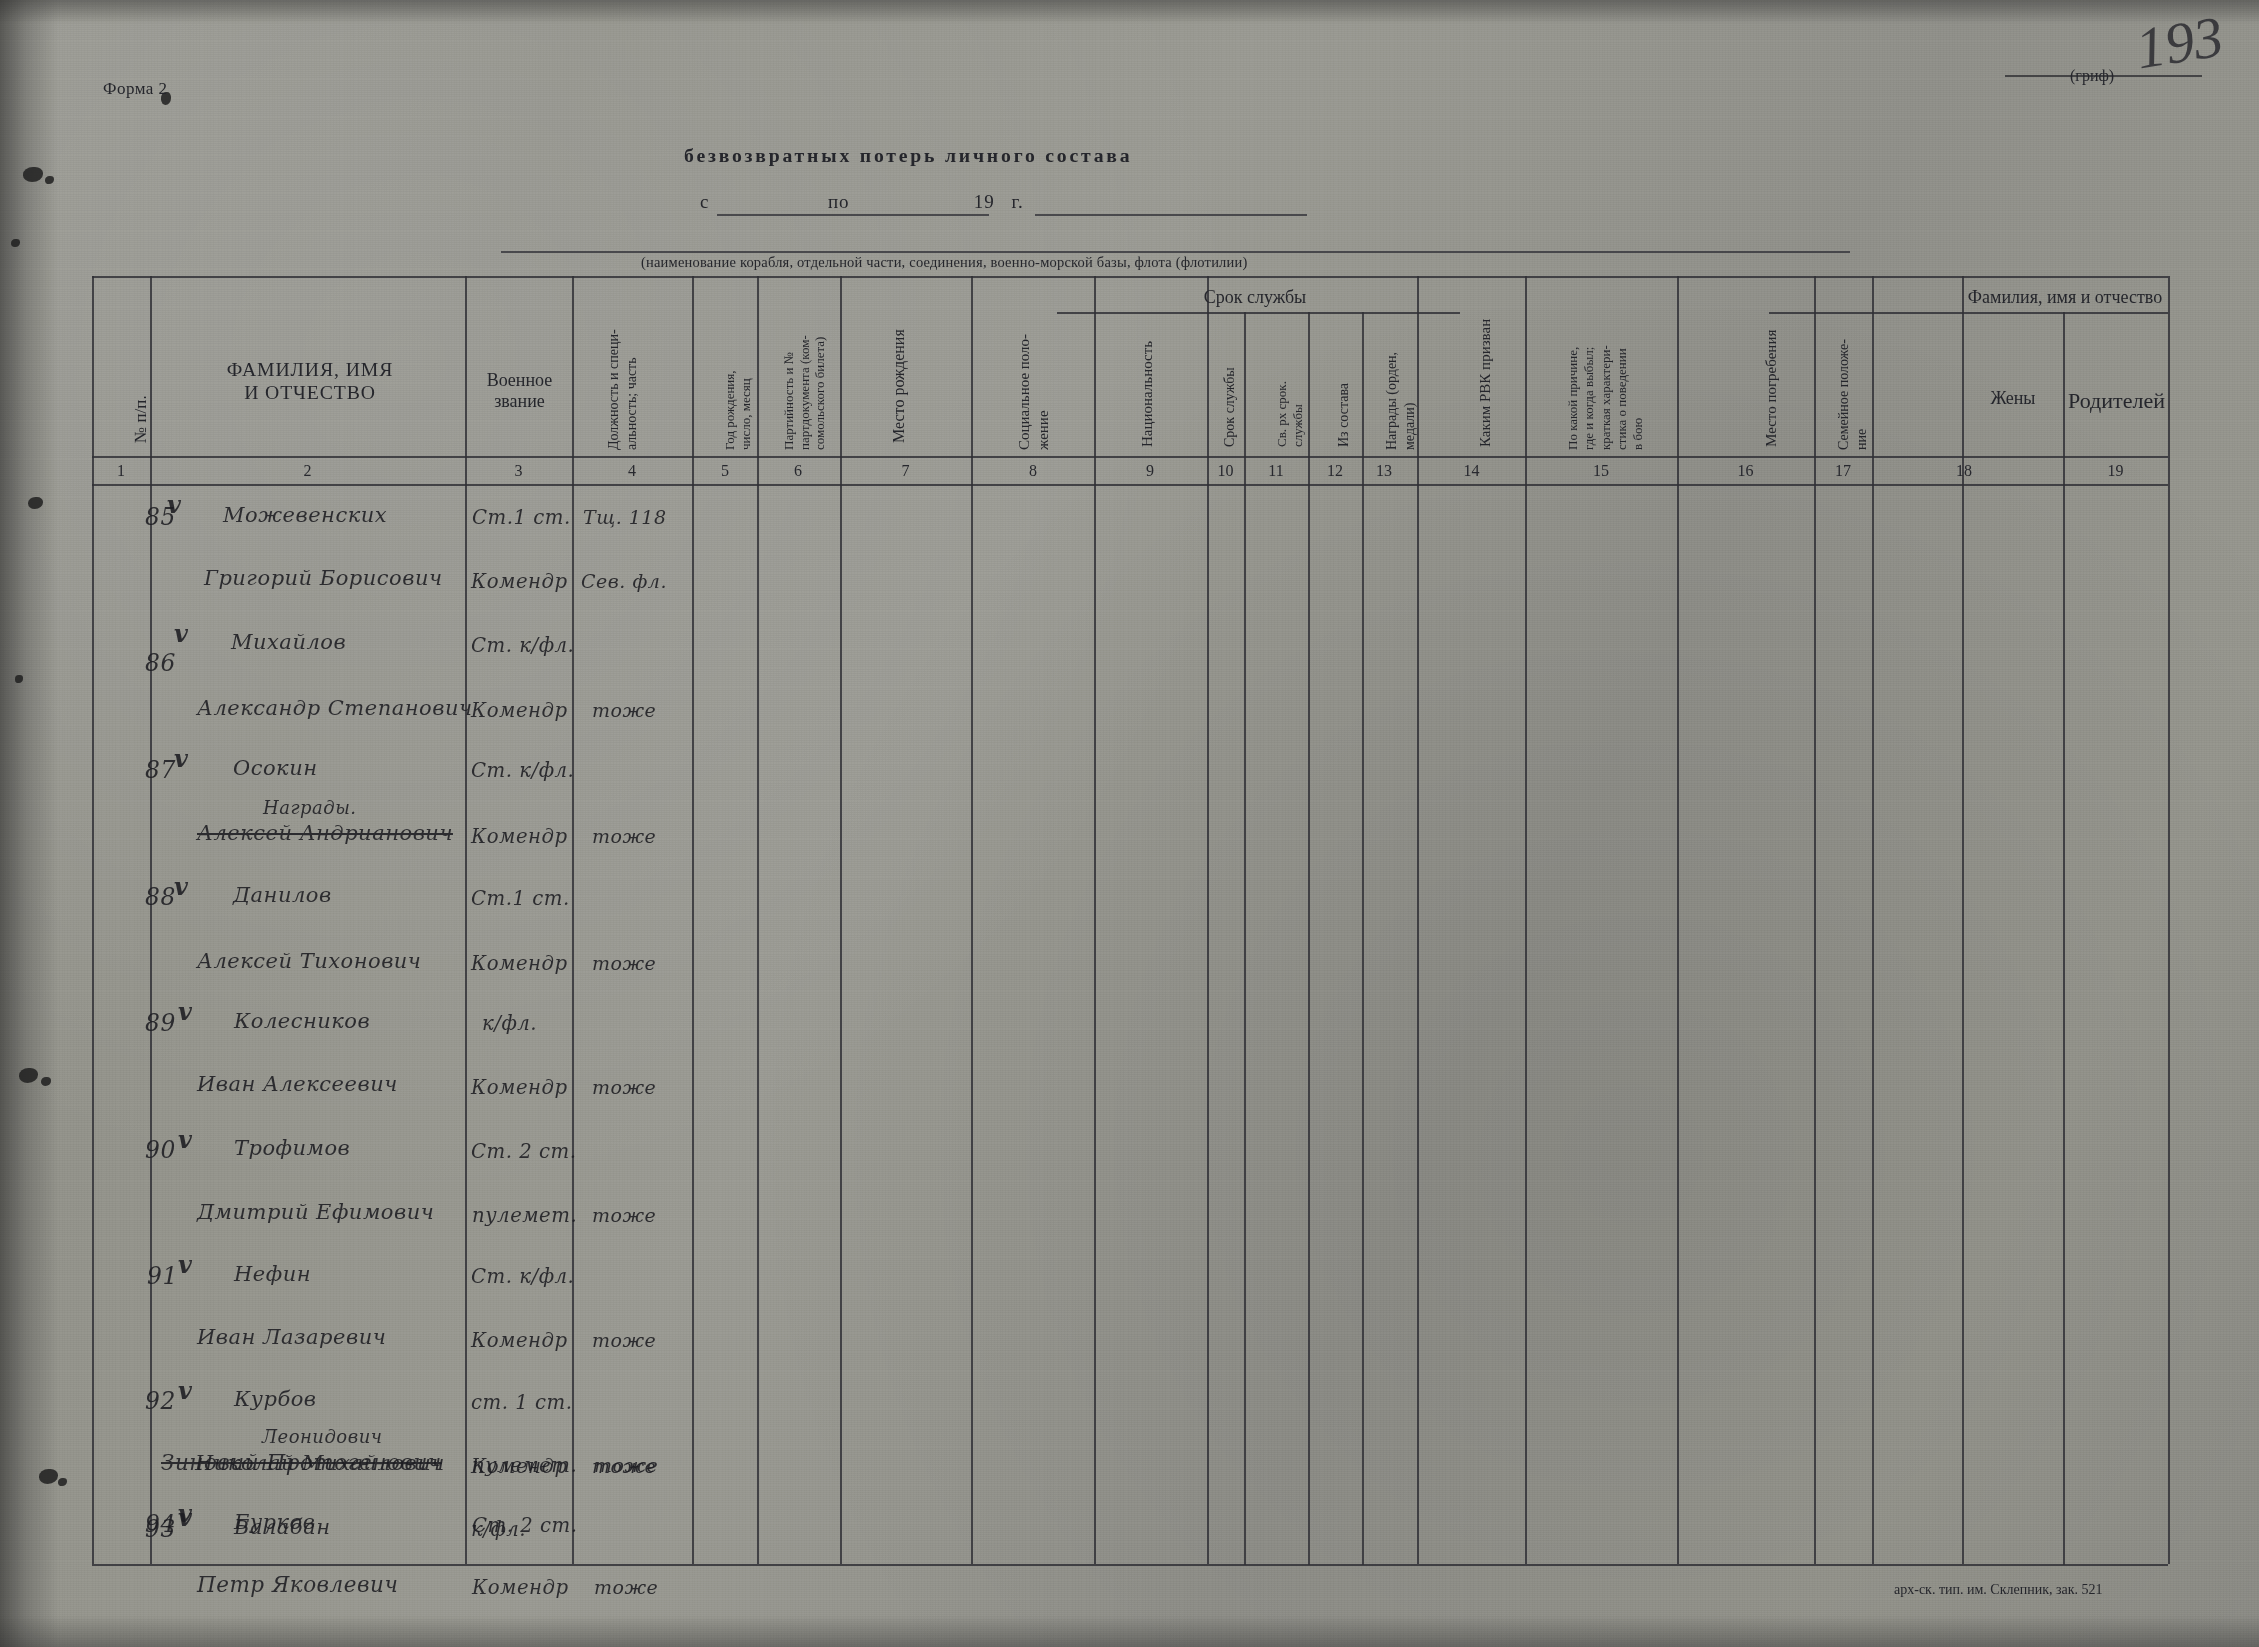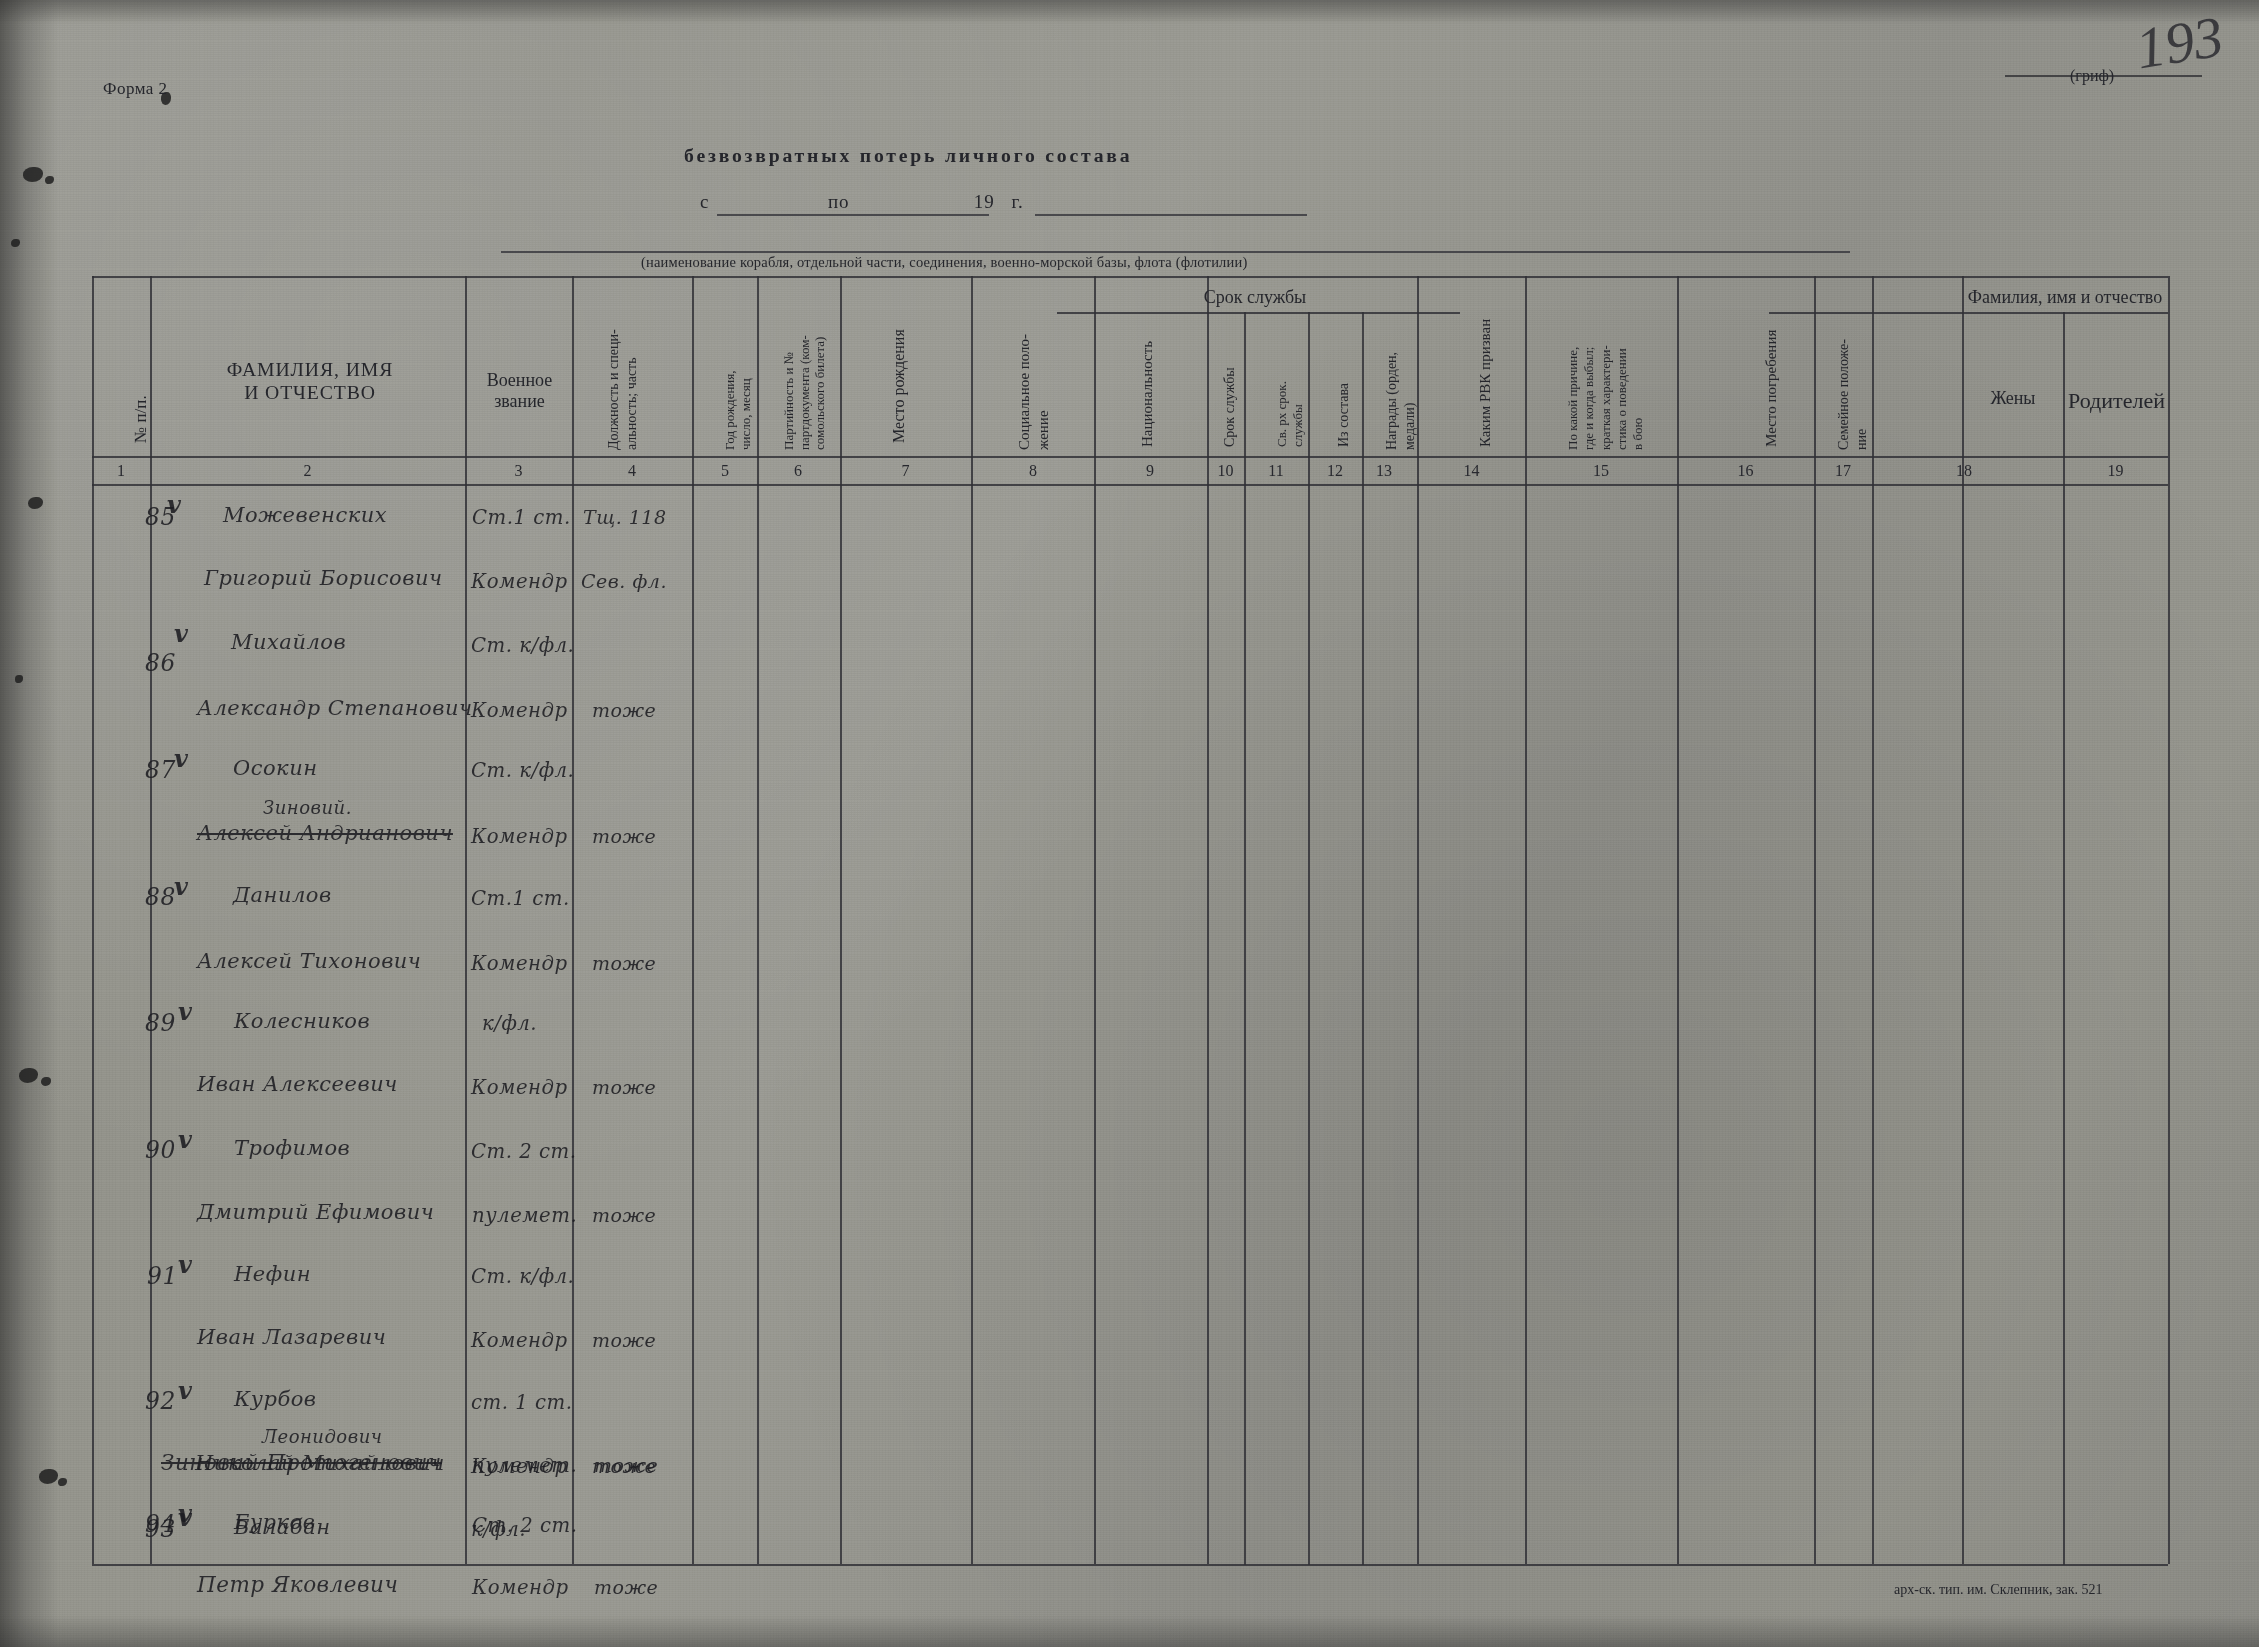--- a/index.html
+++ b/index.html
@@ -308,21 +308,21 @@
     <div class="hw name" style="left:139px; top:354px;">Михайлов</div>
     <div class="hw rank" style="left:379px; top:358px;">Ст. к/фл.</div>
     <div class="hw name" style="left:105px; top:420px;">Александр Степанович</div>
     <div class="hw rank" style="left:379px; top:423px;">Комендр</div>
     <div class="hw spec" style="left:500px; top:423px;">тоже</div>
 
     <div class="hw idx" style="left:13px;  top:480px;">87</div>
     <div class="hw chk" style="left:82px;  top:468px;">v</div>
     <div class="hw name" style="left:141px; top:480px;">Осокин</div>
     <div class="hw rank" style="left:379px; top:483px;">Ст. к/фл.</div>
-    <div class="hw above" style="left:171px; top:521px;">Зиновий.</div>
+    <div class="hw above" style="left:171px; top:521px;">Награды.</div>
     <div class="hw name strike" style="left:105px; top:545px;">Алексей Андрианович</div>
     <div class="hw rank" style="left:379px; top:549px;">Комендр</div>
     <div class="hw spec" style="left:500px; top:549px;">тоже</div>
 
     <div class="hw idx" style="left:13px;  top:607px;">88</div>
     <div class="hw chk" style="left:82px;  top:596px;">v</div>
     <div class="hw name" style="left:141px; top:607px;">Данилов</div>
     <div class="hw rank" style="left:379px; top:611px;">Ст.1 ст.</div>
     <div class="hw name" style="left:105px; top:673px;">Алексей Тихонович</div>
     <div class="hw rank" style="left:379px; top:676px;">Комендр</div>

